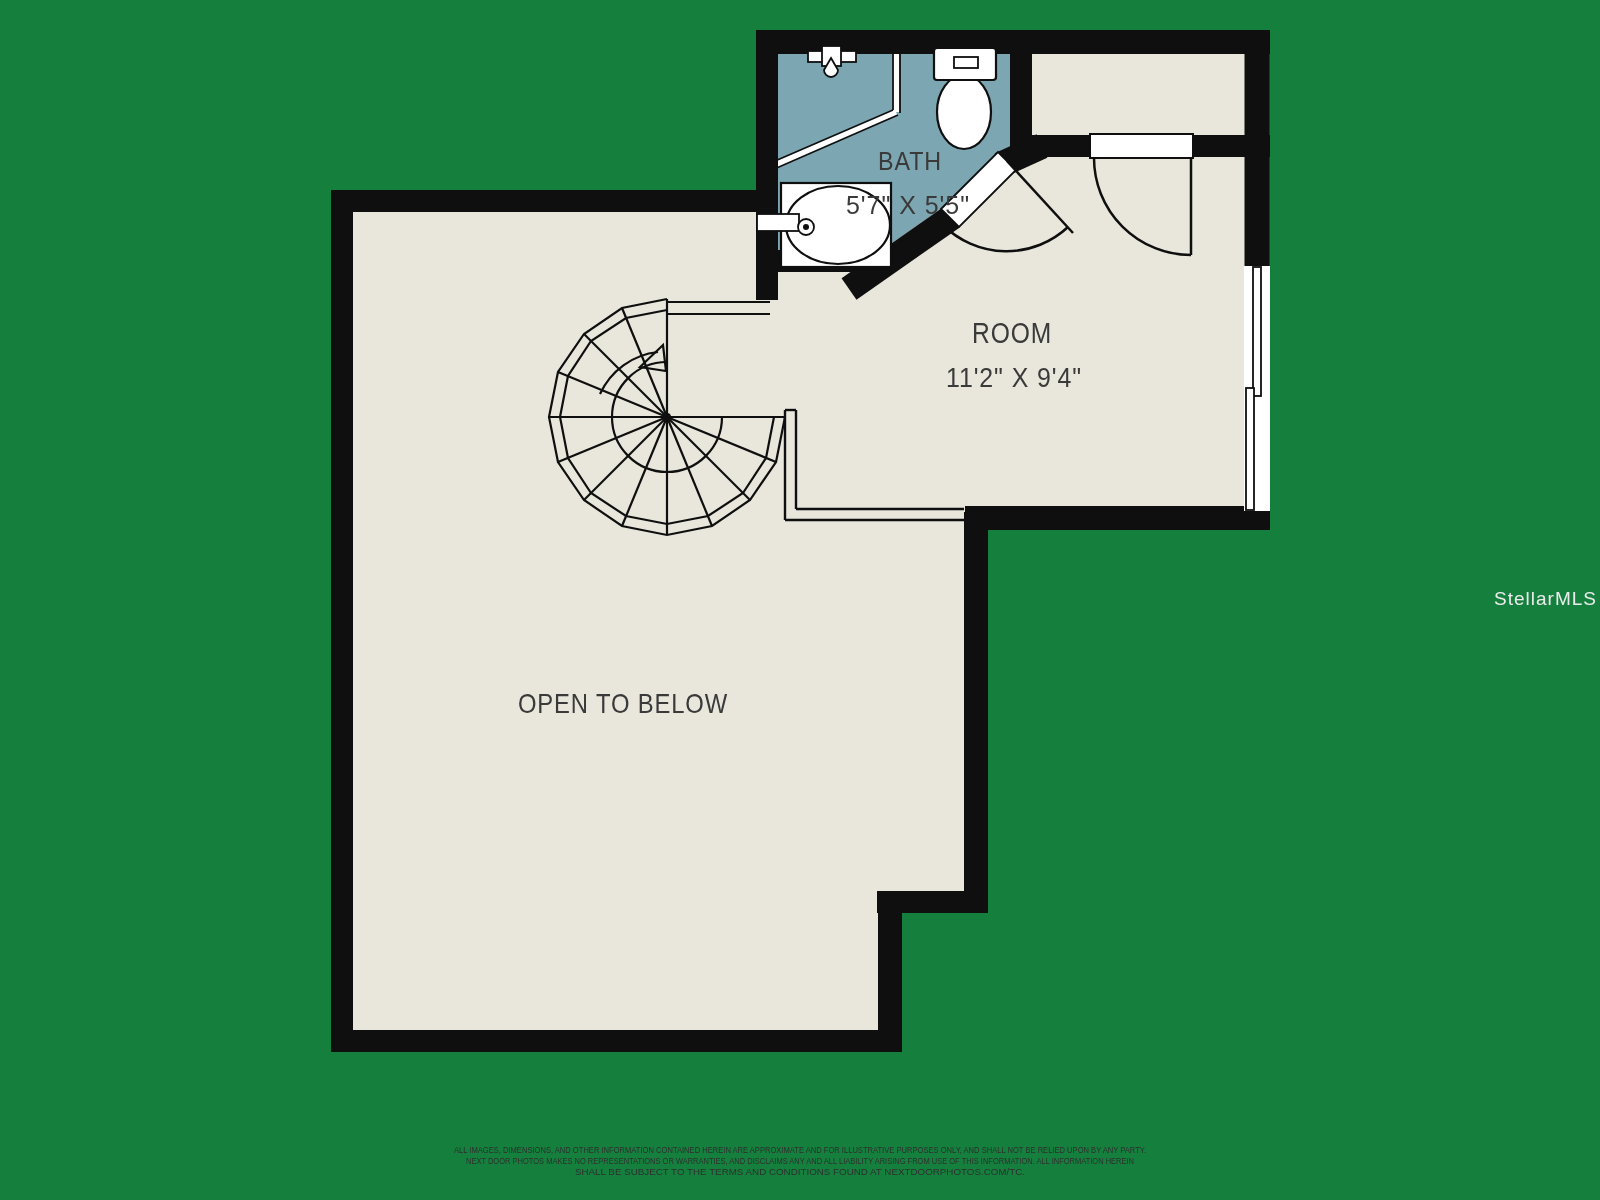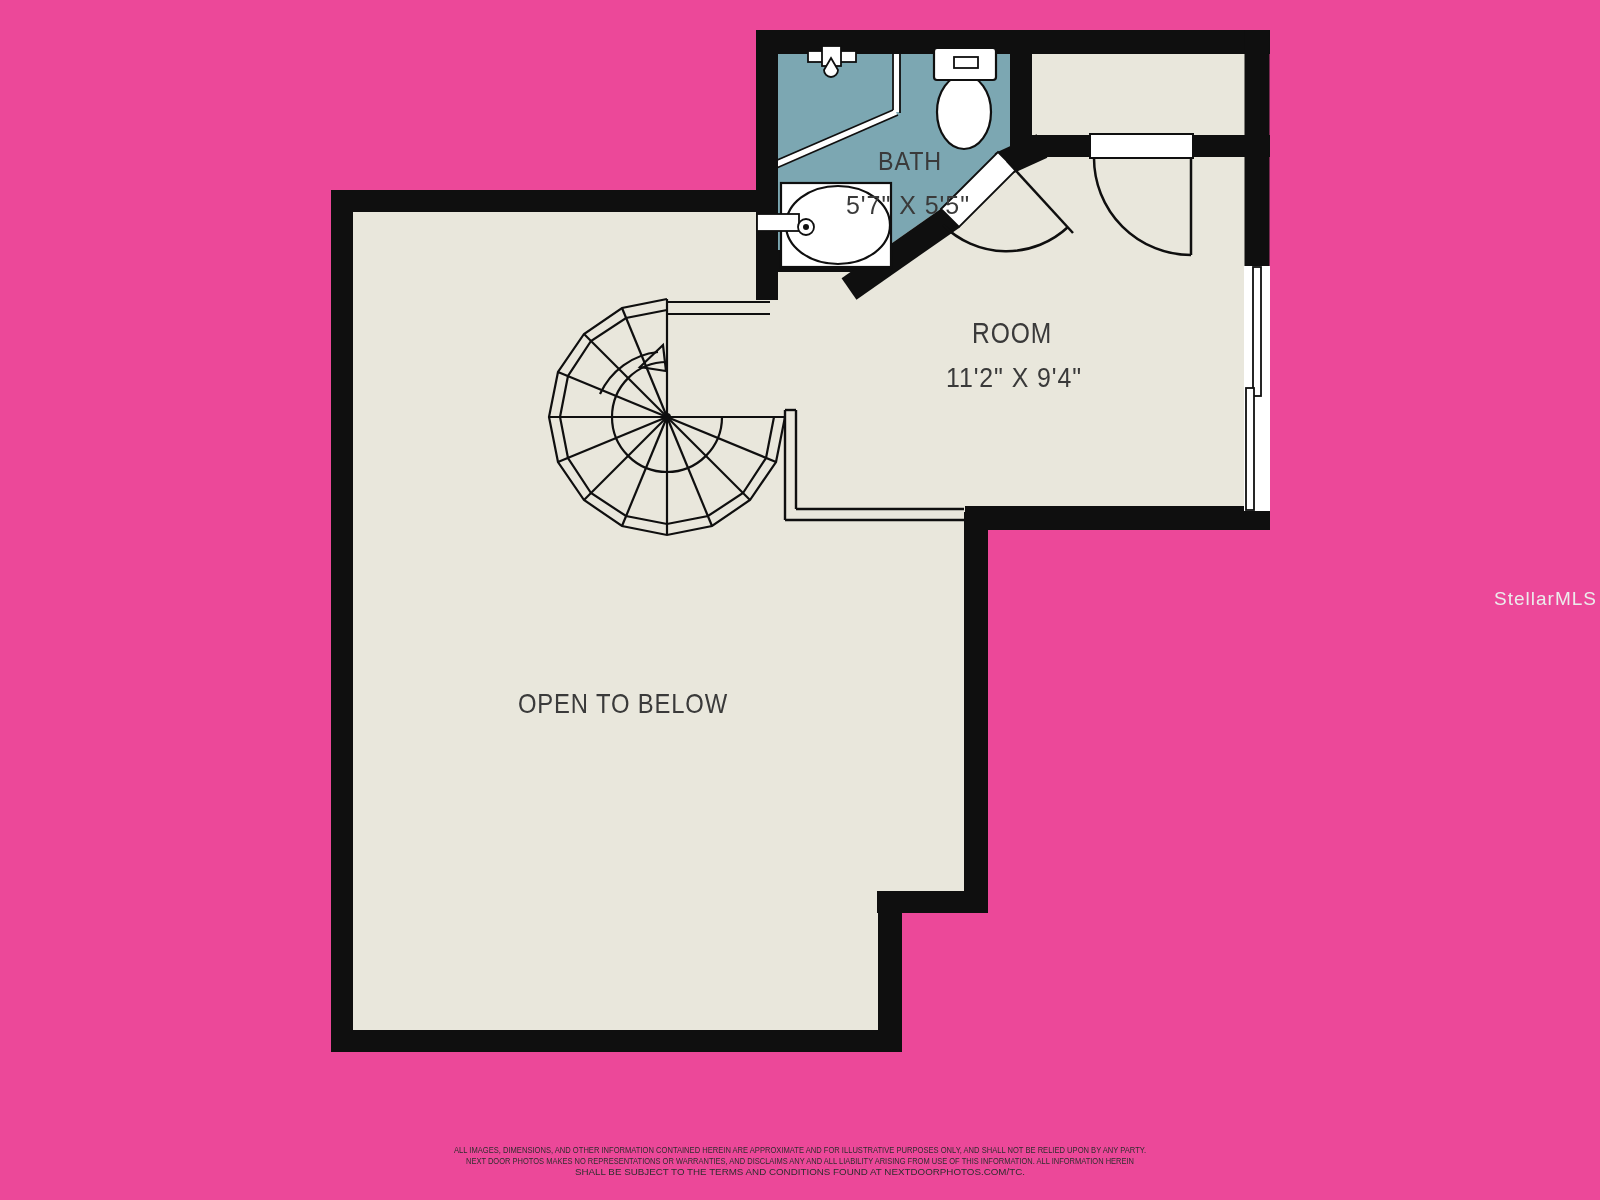--- a/index.html
+++ b/index.html
@@ -7,21 +7,21 @@
     padding: 0;
     background: #ffffff;
     width: 1600px;
     height: 1200px;
     font-family: "Liberation Sans", sans-serif;
   }
   .page {
     position: relative;
     width: 1600px;
     height: 1200px;
-    background: #ec4899;
+    background: #15803d;
     overflow: hidden;
   }
   svg { display: block; }
   text {
     font-family: "Liberation Sans", "DejaVu Sans", sans-serif;
     fill: #3a3a3a;
   }
   .room-label { letter-spacing: 1px; }
   .disclaimer-line { fill: #2e2e2e; }
   .watermark-text { fill: #ececec; letter-spacing: 1px; }

